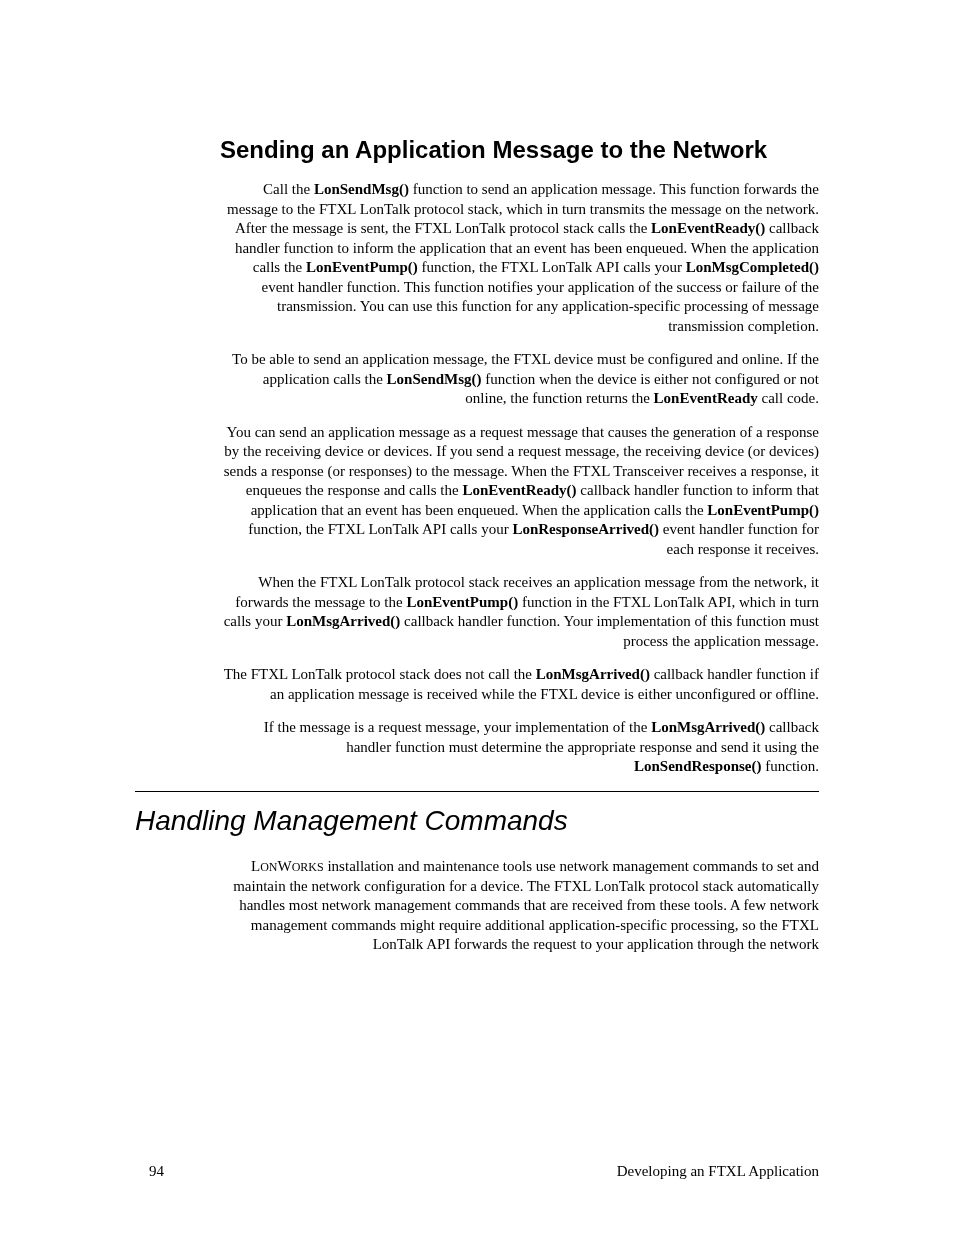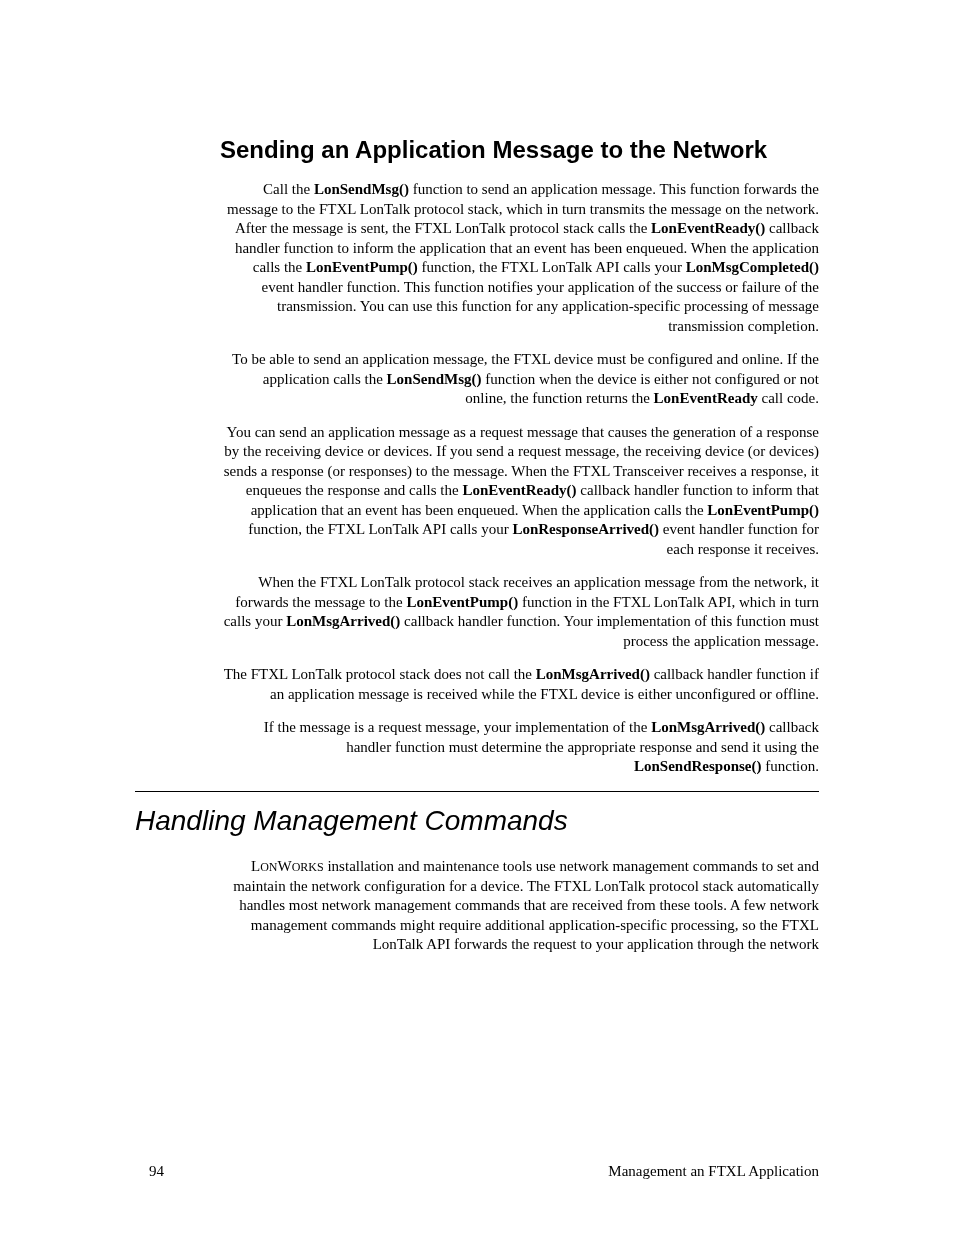--- a/index.html
+++ b/index.html
@@ -102,16 +102,16 @@
   <h2 class="section">Handling Management Commands</h2>
 
   <div class="content-block">
     <p>
       <span>L</span><span style="font-size:12px;">ON</span><span>W</span><span style="font-size:12px;">ORKS</span><span> installation and maintenance tools use network management commands to set and maintain the network configuration for a device.  The FTXL LonTalk protocol stack automatically handles most network management commands that are received from these tools.  A few network management commands might require additional application-specific processing, so the FTXL LonTalk API forwards the request to your application through the network</span>
     </p>
   </div>
 
   <div class="footer">
     <span>94</span>
-    <span>Management an FTXL Application</span>
+    <span>Developing an FTXL Application</span>
   </div>
 
 </div>
 
 </body></html>

